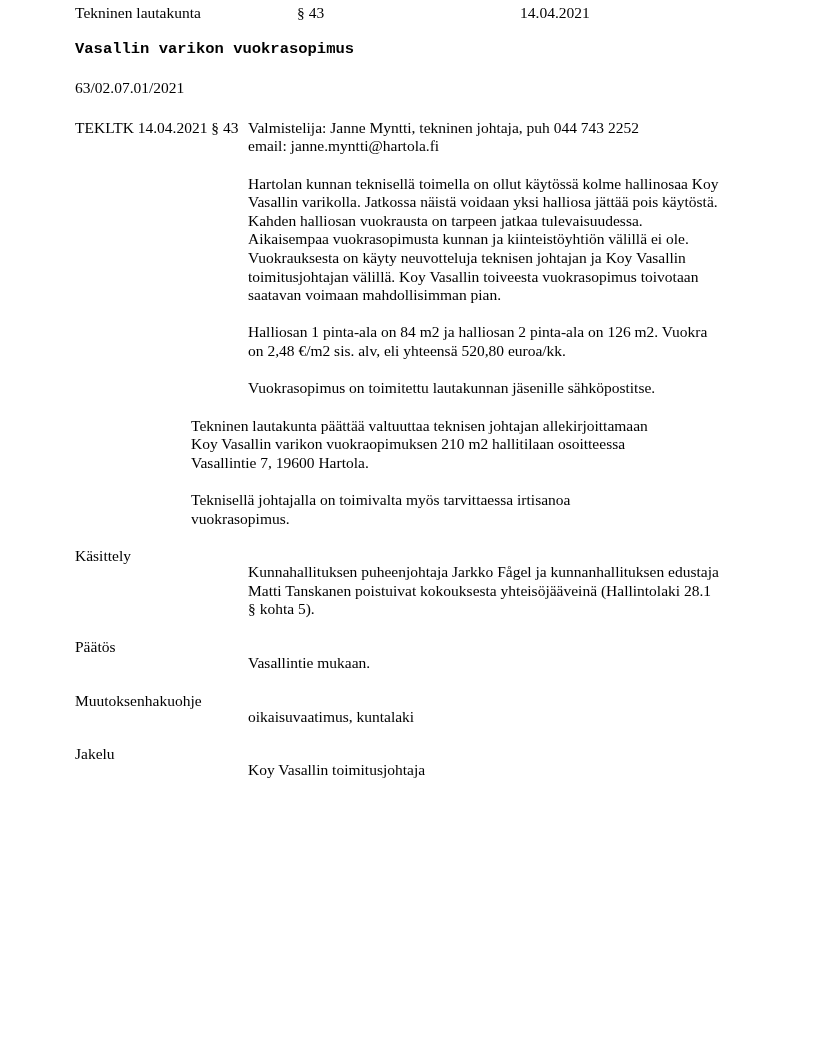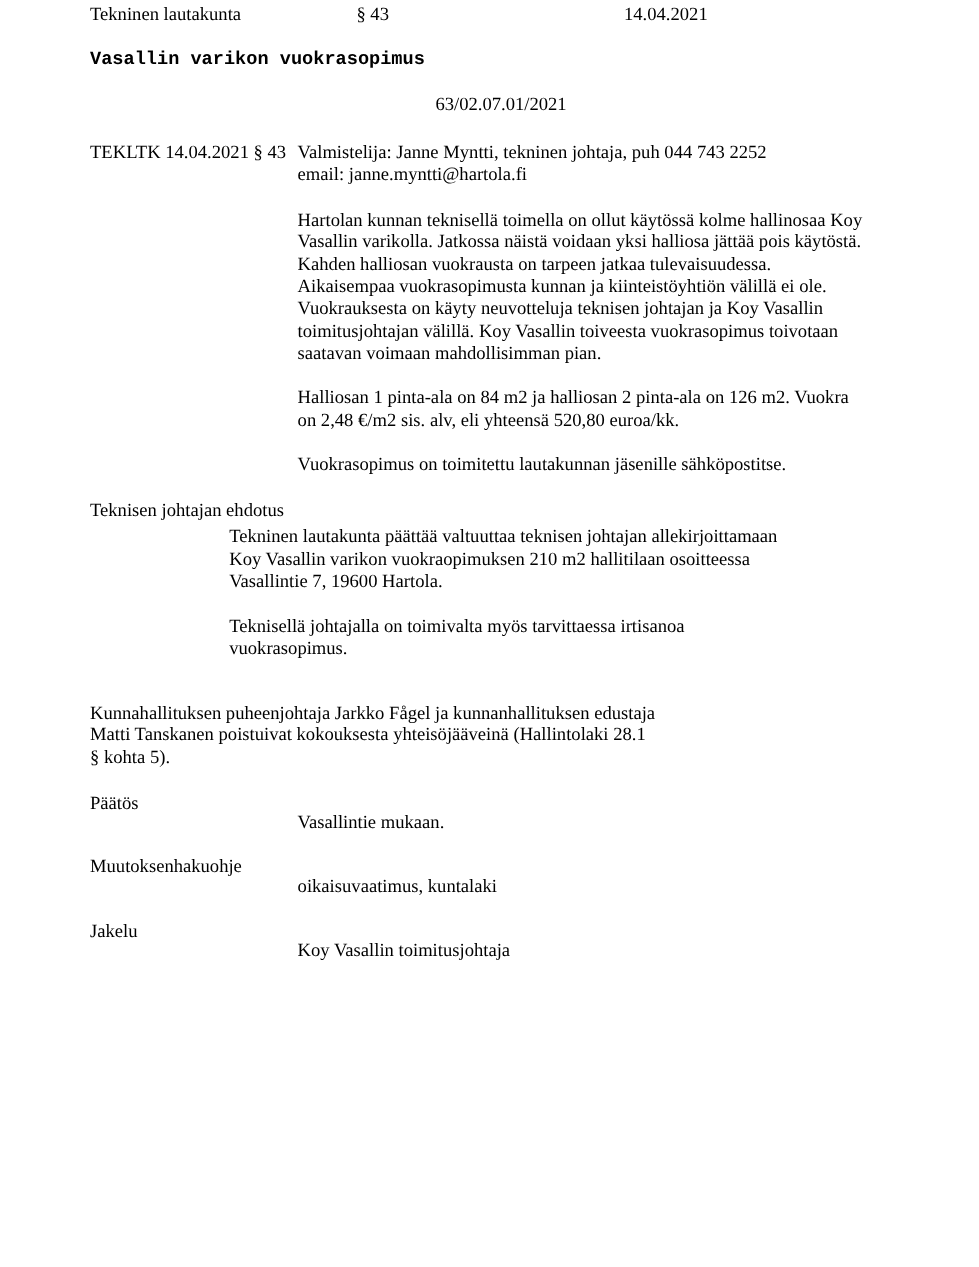--- a/index.html
+++ b/index.html
@@ -27,21 +27,20 @@
   }
   .header-committee { width: 222px; flex-shrink: 0; }
   .header-section   { width: 223px; flex-shrink: 0; }
   .doc-title {
     margin-top: 17px;
     font-weight: bold;
     font-family: Liberation Mono, monospace;
   }
   .case-number {
     margin-top: 21px;
-    text-align: center;
   }
   
   .record-row {
     display: flex;
     margin-top: 21px;
   }
   .label-col {
     width: 173px;
     flex-shrink: 0;
   }
@@ -98,31 +97,31 @@
 Vuokrauksesta on käyty neuvotteluja teknisen johtajan ja Koy Vasallin
 toimitusjohtajan välillä. Koy Vasallin toiveesta vuokrasopimus toivotaan
 saatavan voimaan mahdollisimman pian.</p>
       <p>Halliosan 1 pinta-ala on 84 m2 ja halliosan 2 pinta-ala on 126 m2. Vuokra
 on 2,48 €/m2 sis. alv, eli yhteensä 520,80 euroa/kk.</p>
       <p>Vuokrasopimus on toimitettu lautakunnan jäsenille sähköpostitse.</p>
     </div>
   </div>
 
   <div class="section section-stacked">
-    <div class="section-label">Teknisen johtajan ehdotus</div>
     <div class="section-content">
       <p>Tekninen lautakunta päättää valtuuttaa teknisen johtajan allekirjoittamaan
 Koy Vasallin varikon vuokraopimuksen 210 m2 hallitilaan osoitteessa
 Vasallintie 7, 19600 Hartola.</p>
       <p>Teknisellä johtajalla on toimivalta myös tarvittaessa irtisanoa
 vuokrasopimus.</p>
     </div>
   </div>
 
   <div class="section section-row">
+    <div class="section-label">Käsittely</div>
     <div class="section-content">
       <p>Kunnahallituksen puheenjohtaja Jarkko Fågel ja kunnanhallituksen edustaja
 Matti Tanskanen poistuivat kokouksesta yhteisöjääveinä (Hallintolaki 28.1
 § kohta 5).</p>
     </div>
   </div>
 
   <div class="section section-row">
     <div class="section-label">Päätös</div>
     <div class="section-content">

